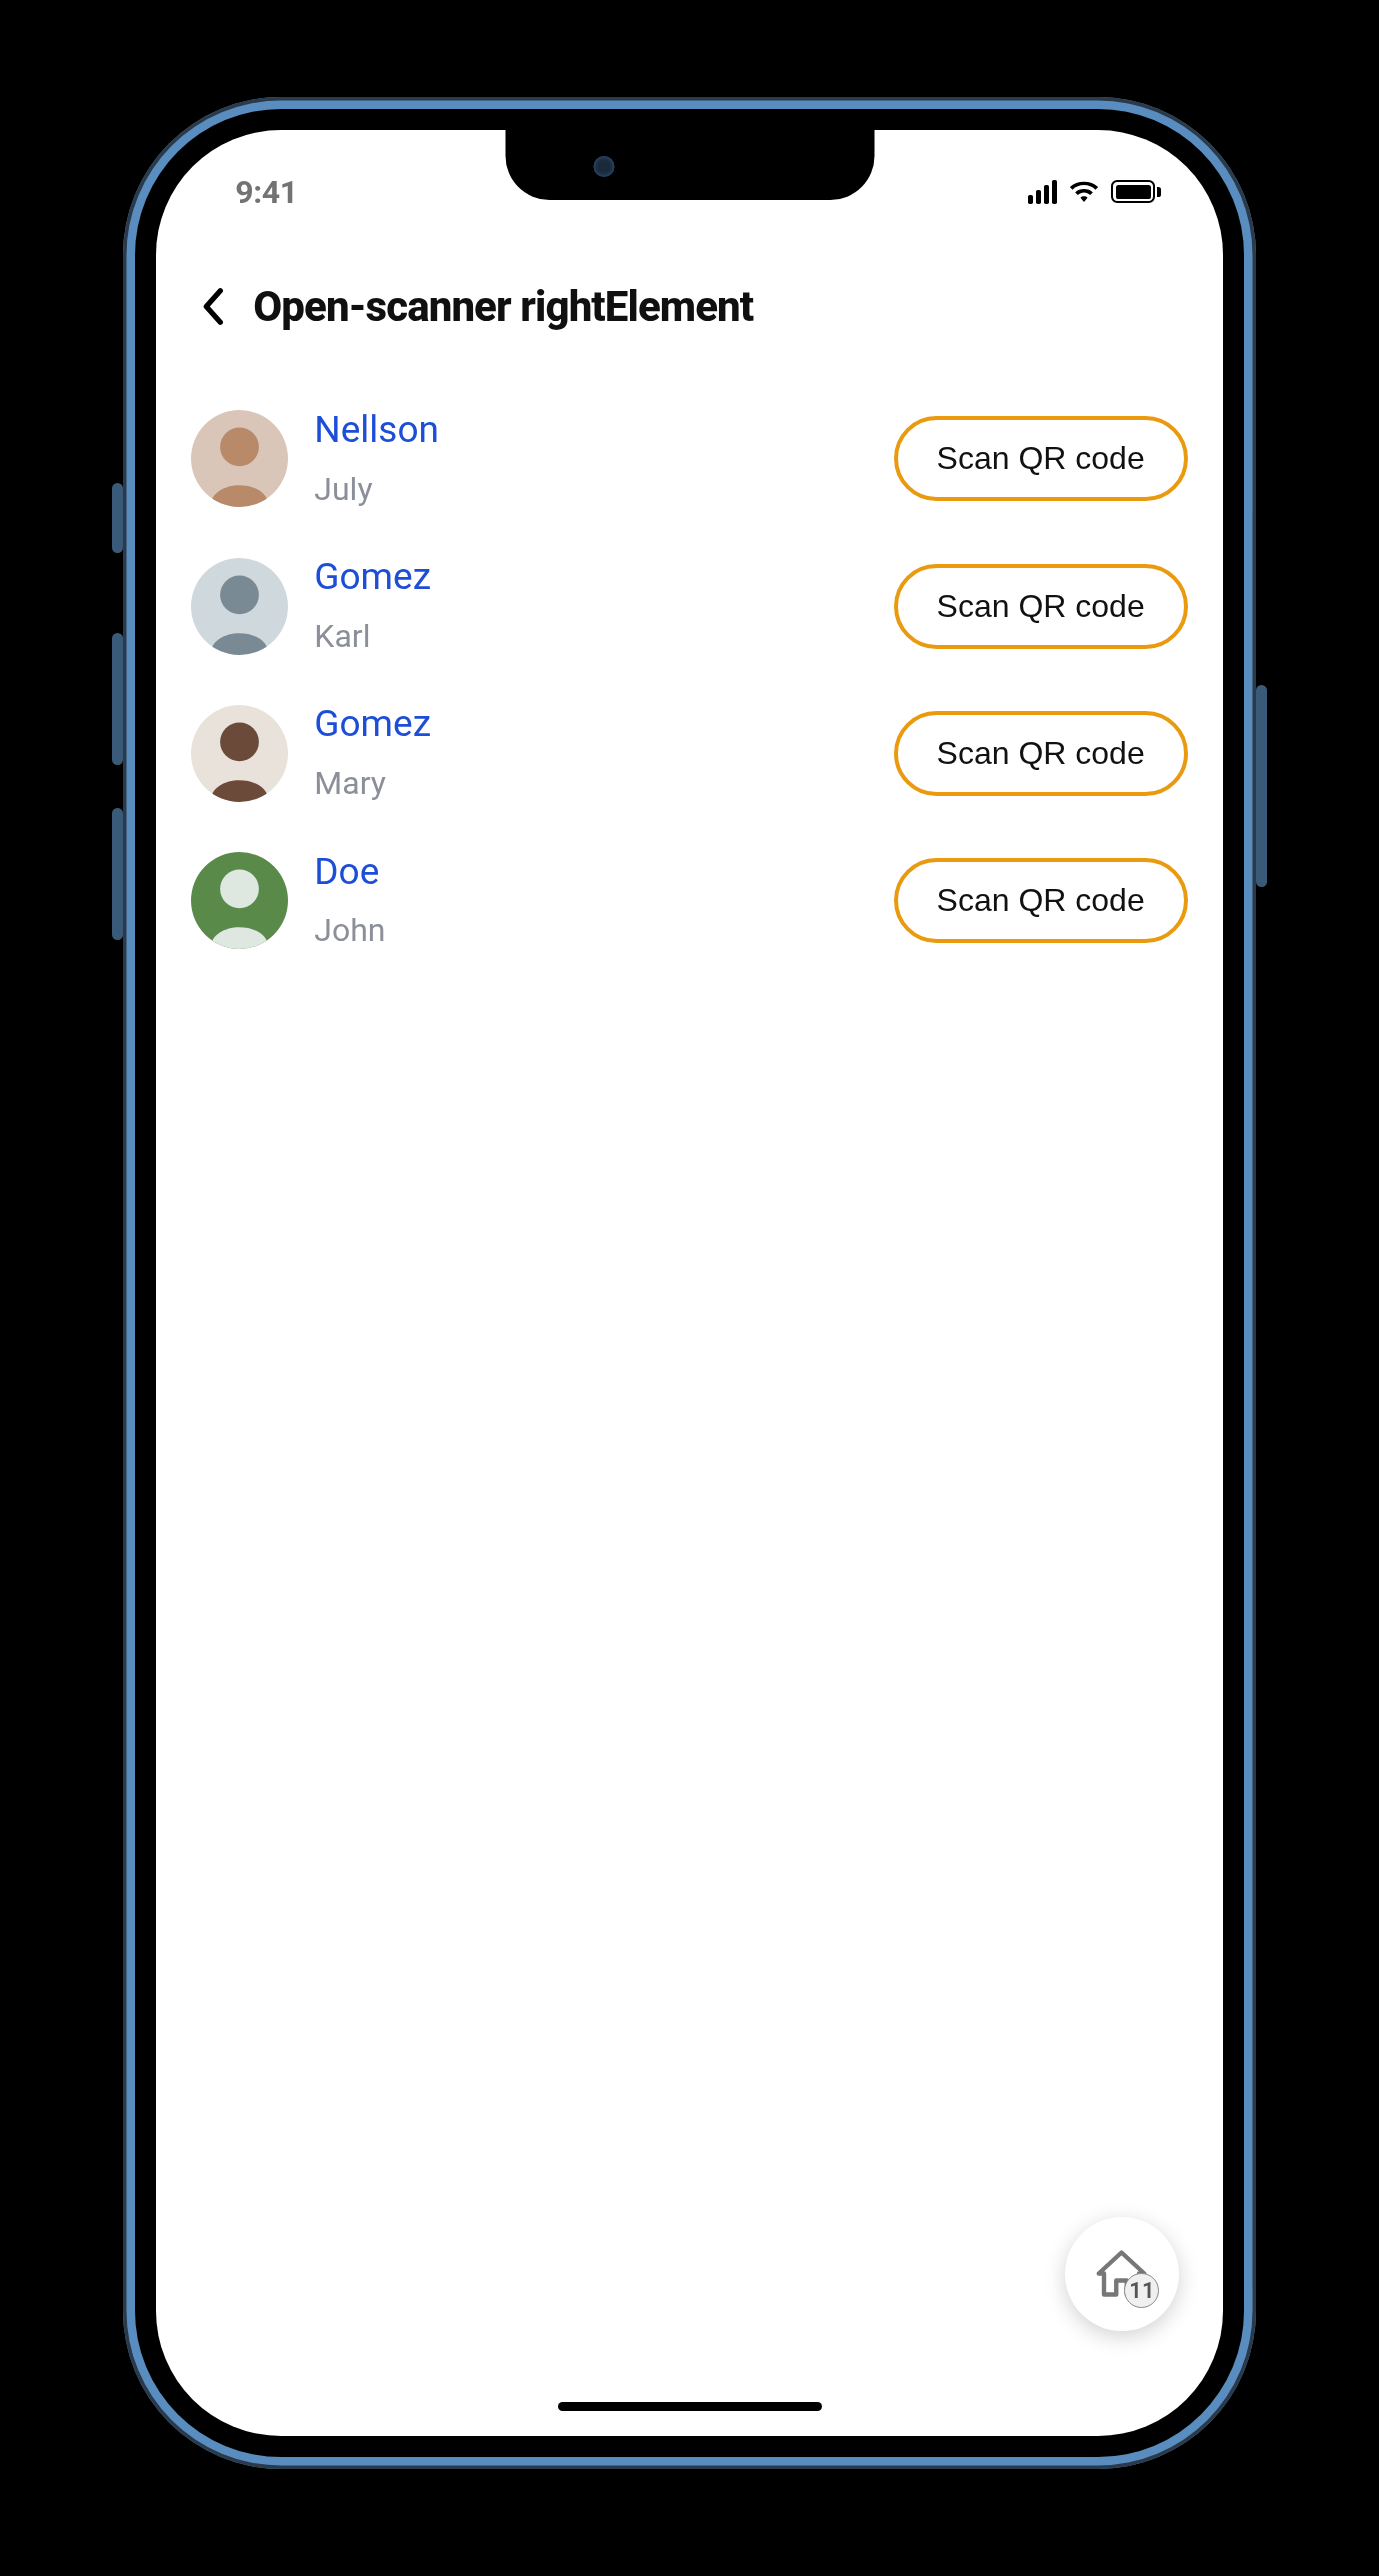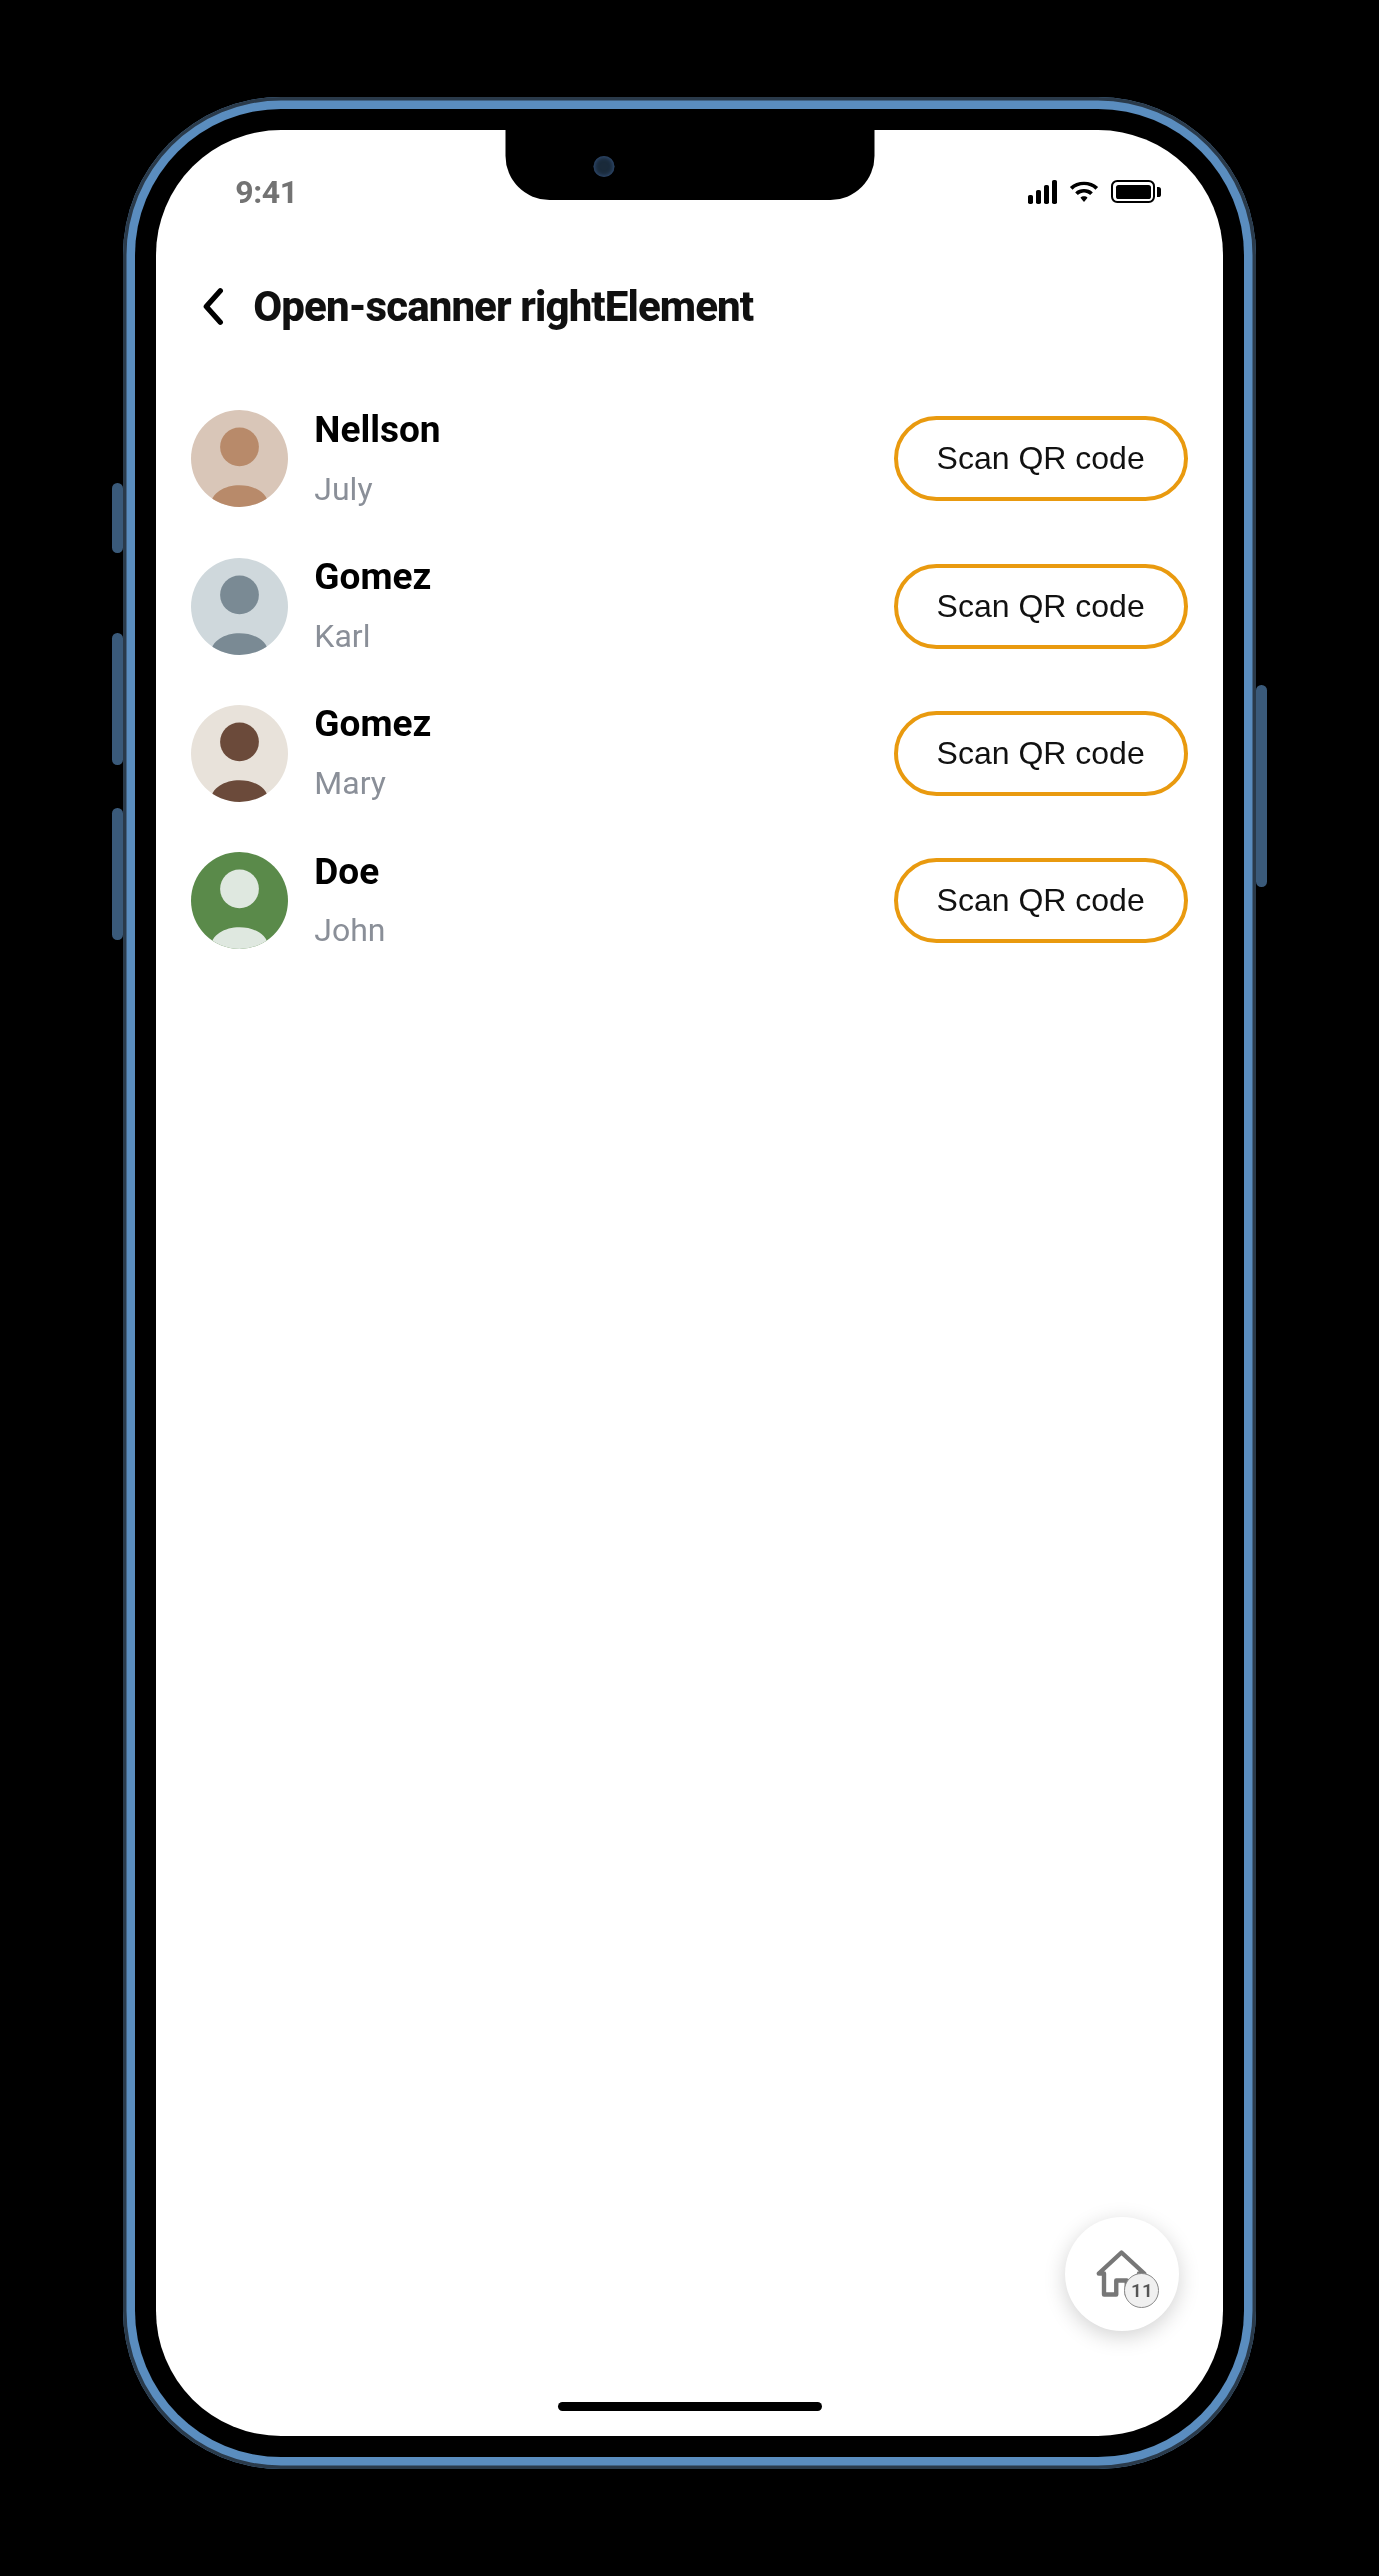--- a/index.html
+++ b/index.html
@@ -187,22 +187,22 @@
     justify-content: center;
     overflow: hidden;
   }
   .avatar svg { width:100%; height:100%; display:block; }
   .name-block {
     flex: 1;
     min-width: 0;
   }
   .surname {
     font-size: 37px;
-    font-weight: 700;
-    color: #000000;
+    font-weight: 400;
+    color: #1d4ed8;
     line-height: 1.1;
   }
   .firstname {
     font-size: 32px;
     font-weight: 400;
     color: #8a8f98;
     line-height: 1.2;
     margin-top: 19px;
   }
   .scan-btn {
@@ -237,21 +237,21 @@
     right: 19.3px;
     bottom: 23px;
     width: 35px;
     height: 35px;
     border-radius: 50%;
     background: #f0f0f0;
     border: 1.8px solid #888;
     display: flex;
     align-items: center;
     justify-content: center;
-    font-size: 19px;
+    font-size: 22px;
     font-weight: 600;
     color: #555;
   }
   
   .home-indicator {
     position: absolute;
     bottom: 24.6px;
     left: 50%;
     transform: translateX(-50%);
     width: 264px;

